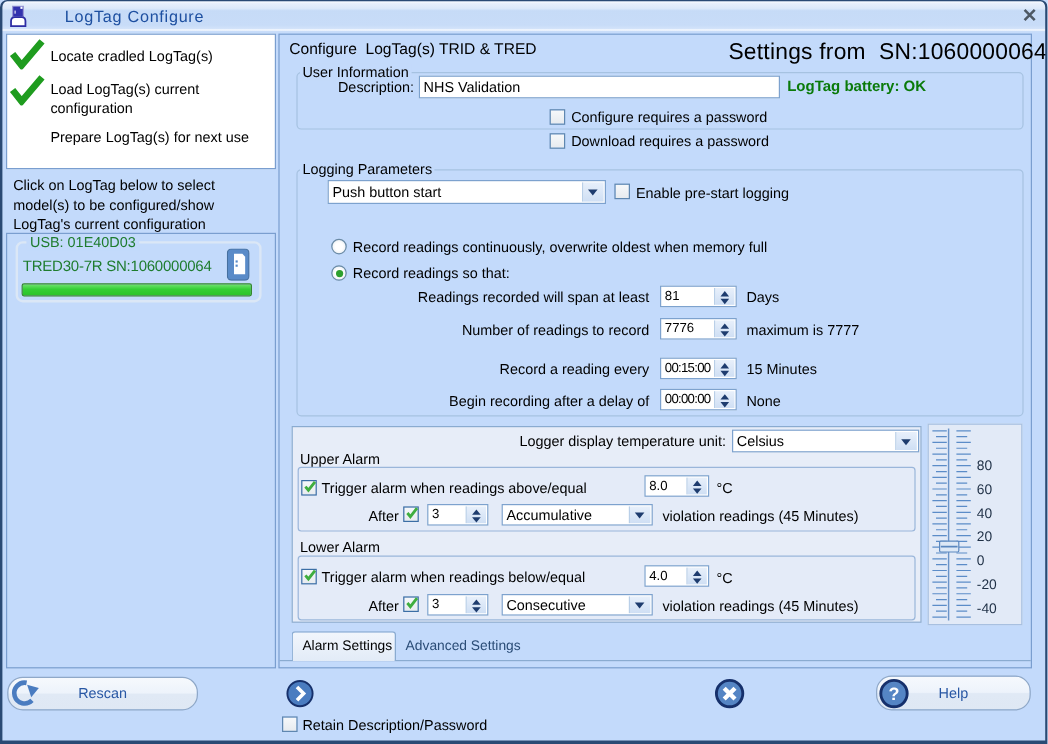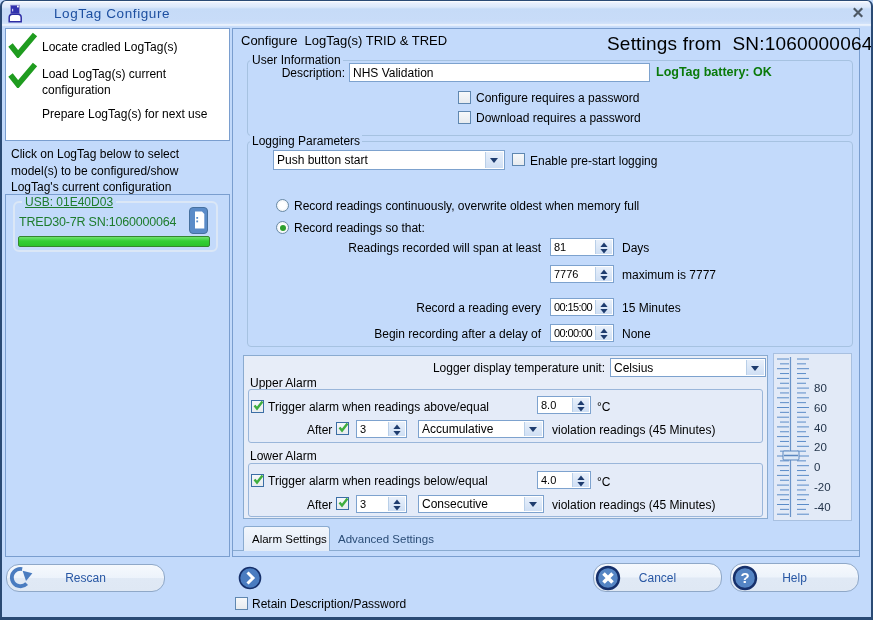--- a/index.html
+++ b/index.html
@@ -67,21 +67,21 @@
   </svg>
   <div class="lbl" style="left:42px;top:40px;text-align:center;">Locate cradled LogTag(s)</div>
   <div class="lbl" style="left:42px;top:66px;width:170px;white-space:normal;line-height:16px;">Load LogTag(s) current configuration</div>
   <div class="lbl" style="left:42px;top:107px;">Prepare LogTag(s) for next use</div>
 
   <div class="lbl" style="left:11px;top:146px;width:214px;white-space:normal;line-height:16.5px;">Click on LogTag below to select model(s) to be configured/show LogTag's current configuration</div>
 
   <div class="panel" style="left:5px;top:194px;width:225px;height:363px;"></div>
 
   <div class="abs" style="left:13px;top:201px;width:205px;height:51px;border:2px solid #dbe7f6;border-radius:6px;box-sizing:border-box;"></div>
-  <div class="abs" style="left:22px;top:195px;background:#c3dafb;padding:0 3px;font-size:12px;color:#1e7c2e;text-decoration:underline;">USB: 01E40D03</div>
+  <div class="abs" style="left:22px;top:195px;background:#c3dafb;padding:0 3px;font-size:12px;color:#1e7c2e;">USB: 01E40D03</div>
   <div class="abs" style="left:19px;top:215px;font-size:12.5px;letter-spacing:-0.2px;color:#1e7c2e;white-space:nowrap;">TRED30-7R SN:1060000064</div>
 
   <svg class="abs" style="left:189px;top:207px;" width="19" height="27" viewBox="0 0 19 27">
     <rect x="0.5" y="0.5" width="18" height="26" rx="3.5" fill="#5a8bc8" stroke="#46709f" stroke-width="1"></rect>
     <path d="M6 4.5 H13 L15.3 7 V21.5 H6 Z" fill="#fff"></path>
     <rect x="7.3" y="10" width="1.8" height="1.8" fill="#5a8bc8"></rect>
     <rect x="7.3" y="13.5" width="1.8" height="1.8" fill="#5a8bc8"></rect>
   </svg>
 
   <div class="abs" style="left:18px;top:236px;width:192px;height:11px;border:1px solid #35862f;border-radius:2px;background:linear-gradient(#6fe26f,#35cf35 45%,#2cc42c);box-sizing:border-box;"></div>
@@ -91,21 +91,21 @@
   </div>
   <svg class="abs" style="left:8px;top:565px;" width="25" height="25" viewBox="0 0 24 24">
     <path d="M13.6 3.9 A8.3 8.3 0 1 0 17.9 17.9" stroke="#4a7cc0" stroke-width="3.7" fill="none"></path>
     <path d="M14.0 5.4 L23.4 7.9 L17.3 15.4 Z" fill="#4a7cc0"></path>
   </svg>
 
   <div class="panel" style="left:232px;top:28px;width:628px;height:529px;"></div>
   <div class="lbl" style="left:241px;top:33px;font-size:13px;">Configure&nbsp; LogTag(s) TRID &amp; TRED</div>
   <div class="lbl" style="left:607px;top:33px;font-size:19px;letter-spacing:0.2px;">Settings from&nbsp; SN:1060000064</div>
 
-  <div class="fieldset" style="left:247px;top:60px;width:606px;height:76px;">
+  <div class="fieldset" style="left:247px;top:60px;width:606px;height:48px;">
     <div class="legend" style="left:2px;">User Information</div>
   </div>
   <div class="rlbl" style="left:245px;top:66px;width:100px;">Description:</div>
   <div class="input" style="left:349px;top:63px;width:301px;height:19px;font-size:12px;">
       <span class="itext">NHS Validation</span>
     </div>
   <div class="abs" style="left:656px;top:65px;font-size:12.5px;font-weight:bold;color:#0a7a0a;white-space:nowrap;">LogTag battery: OK</div>
   <div class="cb" style="left:458px;top:91px;"></div>
   <div class="lbl" style="left:476px;top:91px;">Configure requires a password</div>
   <div class="cb" style="left:458px;top:111px;"></div>
@@ -134,20 +134,21 @@
     <span class="itext">81</span>
     <div class="spinzone">
         <svg width="12" height="16" viewBox="0 0 12 16">
           <path d="M6 2.5 L9.6 7 H2.4 Z" fill="#1e3c6e"></path>
           <path d="M6 13.5 L2.4 9 H9.6 Z" fill="#1e3c6e"></path>
         </svg>
       </div>
   </div>
   <div class="lbl" style="left:622px;top:241px;">Days</div>
 
+  <div class="rlbl" style="left:241px;top:268px;width:300px;">Number of readings to record</div>
   <div class="input" style="left:550px;top:265px;width:64px;height:18px;">
     <span class="itext">7776</span>
     <div class="spinzone">
         <svg width="12" height="16" viewBox="0 0 12 16">
           <path d="M6 2.5 L9.6 7 H2.4 Z" fill="#1e3c6e"></path>
           <path d="M6 13.5 L2.4 9 H9.6 Z" fill="#1e3c6e"></path>
         </svg>
       </div>
   </div>
   <div class="lbl" style="left:622px;top:268px;">maximum is 7777</div>
@@ -344,23 +345,20 @@
 
   <div class="abs" style="left:243px;top:526px;width:87px;height:25px;border:1px solid #8aabd0;border-bottom:none;border-radius:3px 3px 0 0;background:linear-gradient(#f2f6fc,#e2ebf7);box-sizing:border-box;z-index:5;"></div>
   <div class="lbl" style="left:252px;top:533px;z-index:6;font-size:11.5px;">Alarm Settings</div>
   <div class="abs" style="left:233px;top:550px;width:626px;height:1px;background:#8aabd0;"></div>
   <div class="abs" style="left:338px;top:533px;font-size:11.5px;color:#2b4d77;white-space:nowrap;">Advanced Settings</div>
 
   <svg class="abs" style="left:238px;top:566px;" width="24" height="24" viewBox="0 0 24 24">
     <circle cx="12" cy="12" r="10.5" fill="#4a7cc0" stroke="#16306b" stroke-width="1.6"></circle>
     <path d="M9.5 6.5 L15 12 L9.5 17.5" stroke="#fff" stroke-width="3" fill="none"></path>
   </svg>
-  <div class="btn" style="left:593px;top:563px;width:129px;height:29px;">
-      <div class="btxt">Cancel</div>
-    </div>
   <svg class="abs" style="left:595px;top:565px;" width="26" height="26" viewBox="0 0 26 26">
     <circle cx="13" cy="13" r="11" fill="#5585c4" stroke="#16306b" stroke-width="2.4"></circle>
     <path d="M8.5 8.5 L17.5 17.5 M17.5 8.5 L8.5 17.5" stroke="#fff" stroke-width="3.6"></path>
   </svg>
   <div class="btn" style="left:730px;top:563px;width:129px;height:29px;">
       <div class="btxt">Help</div>
     </div>
   <svg class="abs" style="left:732px;top:565px;" width="26" height="26" viewBox="0 0 26 26">
     <circle cx="13" cy="13" r="11" fill="#5585c4" stroke="#16306b" stroke-width="2.4"></circle>
     <text x="13" y="18" font-size="15" font-weight="bold" fill="#fff" text-anchor="middle" font-family="Liberation Sans, sans-serif">?</text>

